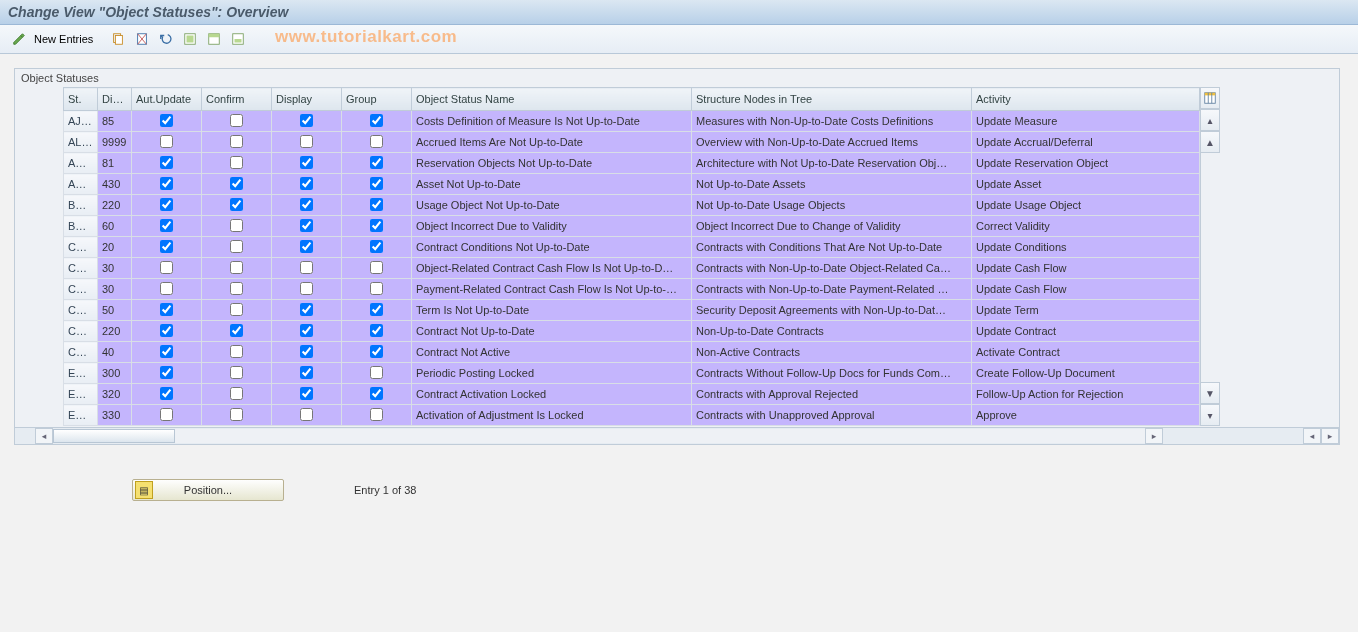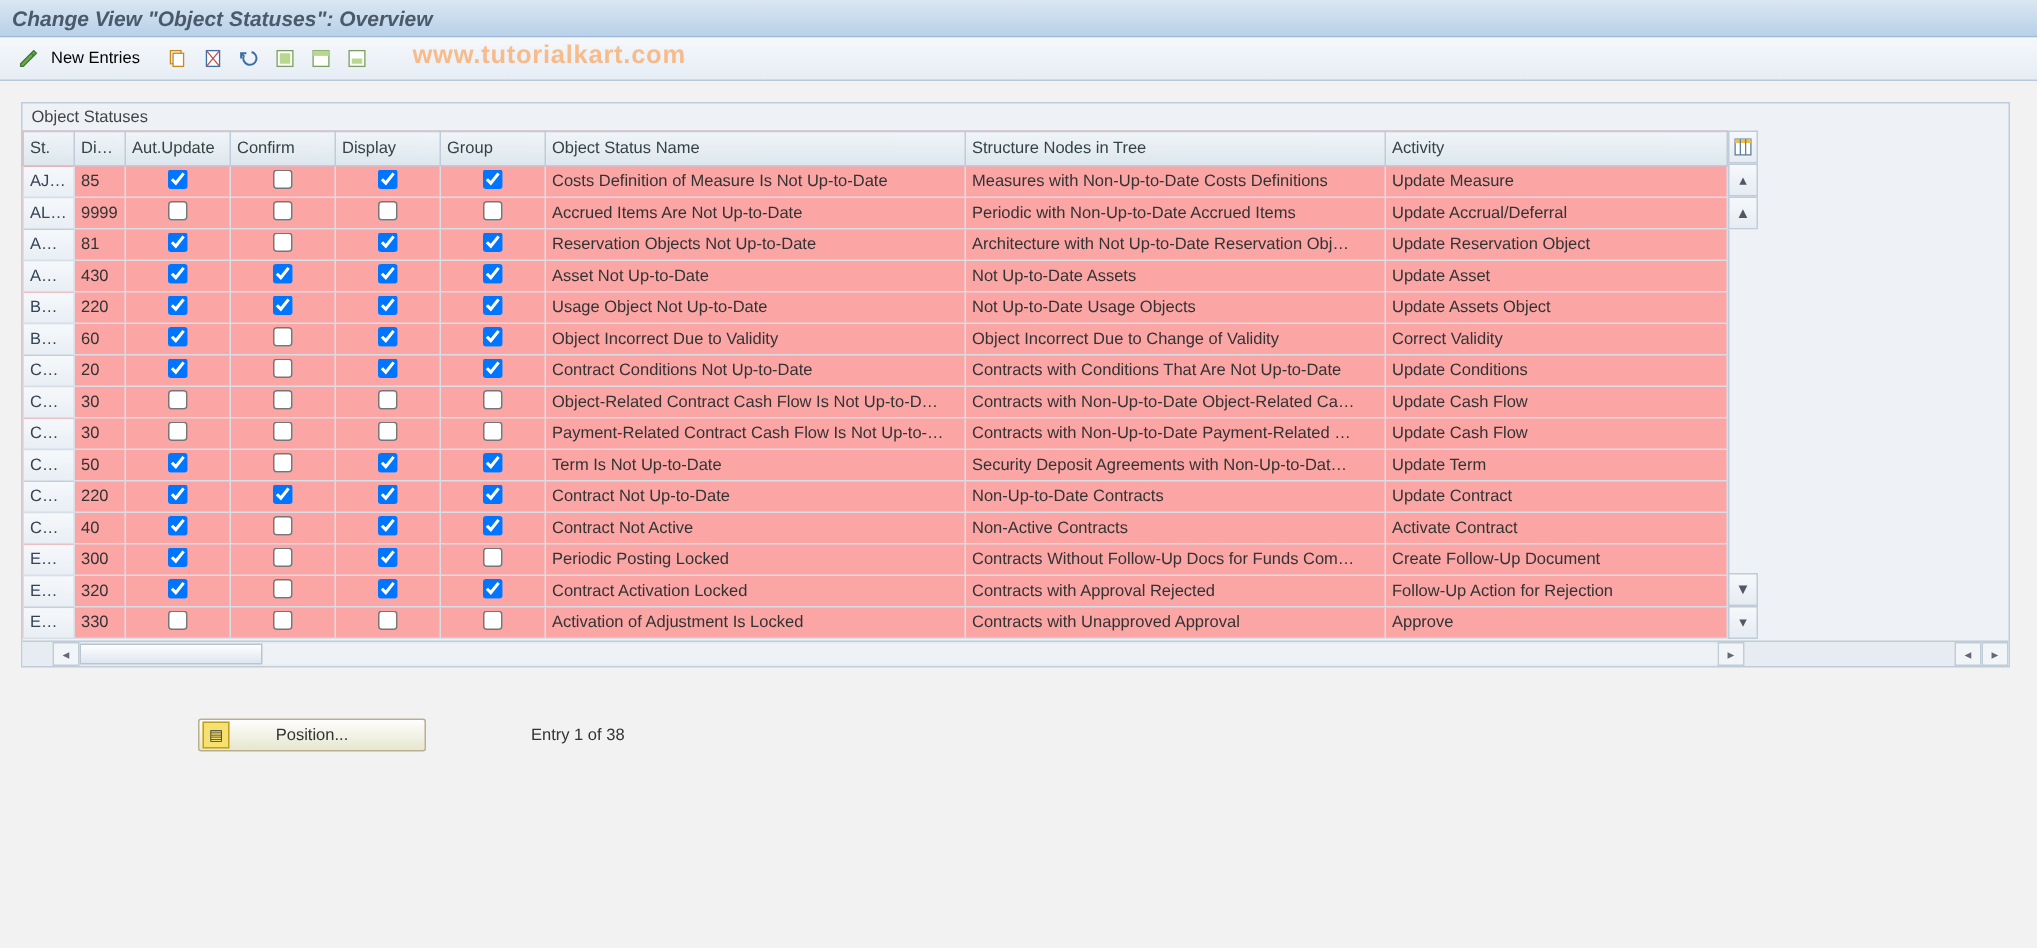--- a/index.html
+++ b/index.html
@@ -74,25 +74,26 @@
   .panel-title {
     padding: 3px 6px;
     color: #444;
     font-size: 11px;
   }
   .grid-wrap {
     display: flex;
   }
   table.grid {
     border-collapse: collapse;
-    background: #fca5a5;
+    background: #c4b5fd;
     font-size: 11px;
     color: #333;
     table-layout: fixed;
     width: 1089px;
+    margin-left: 48px;
   }
   table.grid thead th {
     background: linear-gradient(#f0f4f8, #dde6ee);
     border: 1px solid #c0ccd8;
     text-align: left;
     font-weight: normal;
     padding: 3px 4px;
     height: 16px;
     color: #344;
     overflow: hidden;
@@ -283,21 +284,21 @@
               <td>Update Measure</td>
             </tr>
             <tr>
               <td class="code">ALCN</td>
               <td>9999</td>
               <td class="chkcell"><input type="checkbox" style=""></td>
               <td class="chkcell"><input type="checkbox" style=""></td>
               <td class="chkcell"><input type="checkbox" style=""></td>
               <td class="chkcell"><input type="checkbox" style=""></td>
               <td>Accrued Items Are Not Up-to-Date</td>
-              <td>Periodic with Non-Up-to-Date Accrued Items</td>
+              <td>Overview with Non-Up-to-Date Accrued Items</td>
               <td>Update Accrual/Deferral</td>
             </tr>
             <tr>
               <td class="code">AOOO</td>
               <td>81</td>
               <td class="chkcell"><input type="checkbox" checked="" style=""></td>
               <td class="chkcell"><input type="checkbox" style=""></td>
               <td class="chkcell"><input type="checkbox" checked="" style=""></td>
               <td class="chkcell"><input type="checkbox" checked="" style=""></td>
               <td>Reservation Objects Not Up-to-Date</td>
@@ -317,21 +318,21 @@
             </tr>
             <tr>
               <td class="code">BDCH</td>
               <td>220</td>
               <td class="chkcell"><input type="checkbox" checked="" style=""></td>
               <td class="chkcell"><input type="checkbox" checked="" style=""></td>
               <td class="chkcell"><input type="checkbox" checked="" style=""></td>
               <td class="chkcell"><input type="checkbox" checked="" style=""></td>
               <td>Usage Object Not Up-to-Date</td>
               <td>Not Up-to-Date Usage Objects</td>
-              <td>Update Assets Object</td>
+              <td>Update Usage Object</td>
             </tr>
             <tr>
               <td class="code">BDVP</td>
               <td>60</td>
               <td class="chkcell"><input type="checkbox" checked="" style=""></td>
               <td class="chkcell"><input type="checkbox" style=""></td>
               <td class="chkcell"><input type="checkbox" checked="" style=""></td>
               <td class="chkcell"><input type="checkbox" checked="" style=""></td>
               <td>Object Incorrect Due to Validity</td>
               <td>Object Incorrect Due to Change of Validity</td>

